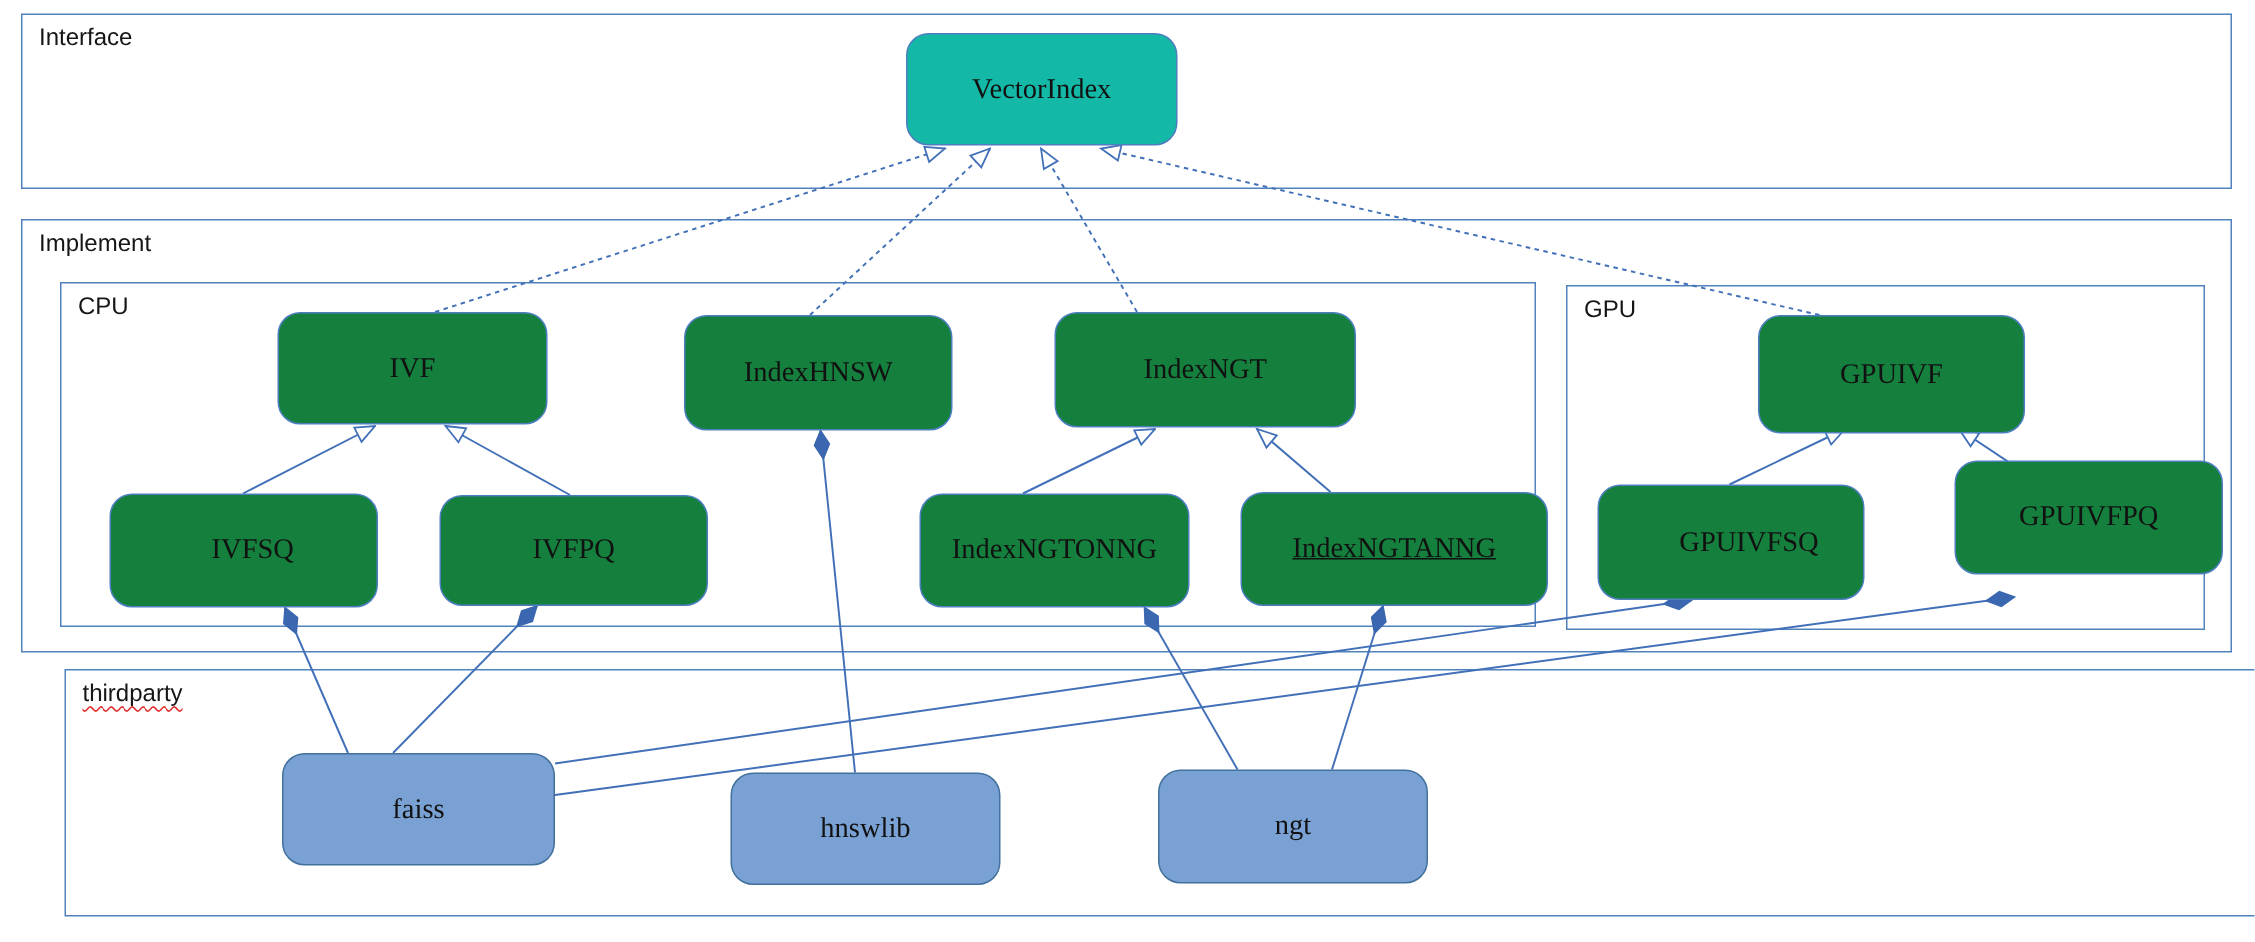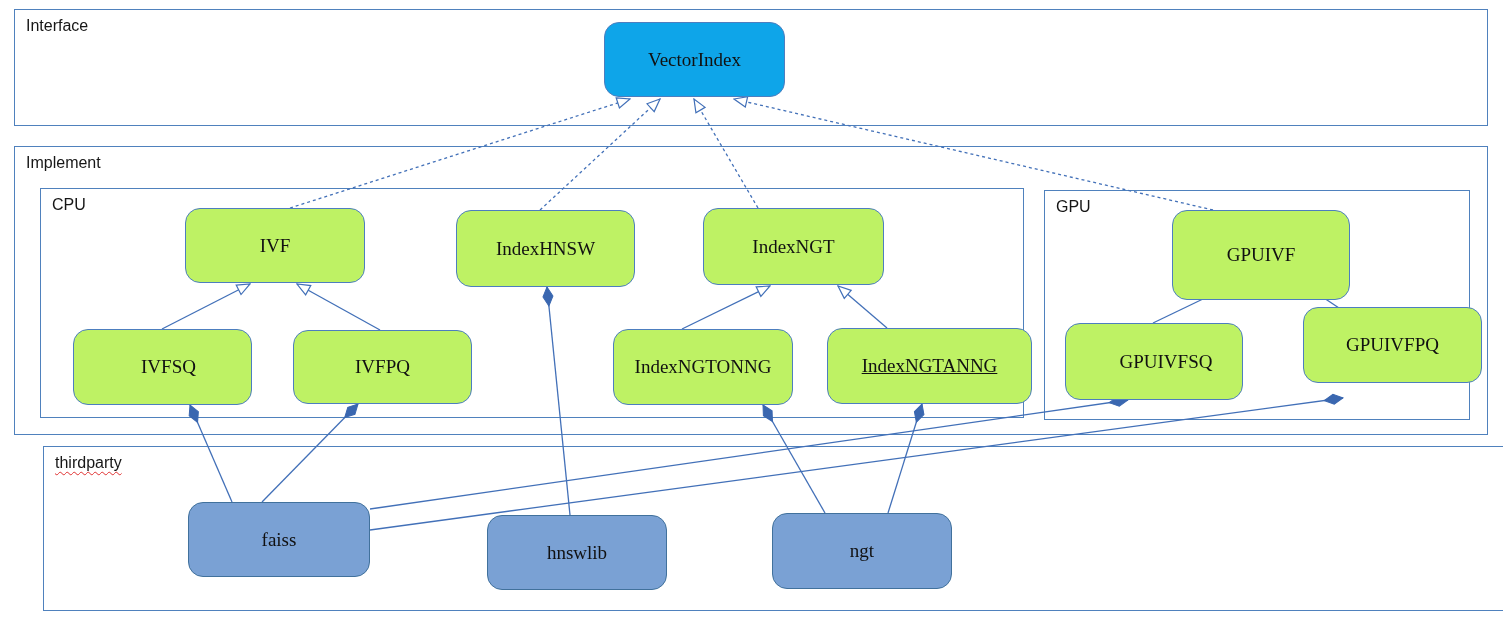--- a/index.html
+++ b/index.html
@@ -10,22 +10,22 @@
   .group{position:absolute;border:1.6px solid #4f81bd;background:transparent;box-sizing:border-box;z-index:0;text-align:center;}
   .group-label{position:absolute;left:11px;top:7px;font-size:16px;color:#161616;
                font-family:"Liberation Sans",sans-serif;white-space:nowrap;}
   .misspelled{text-decoration-line:underline;text-decoration-style:wavy;
               text-decoration-color:#e03131;text-decoration-thickness:1px;text-underline-offset:3px;}
 
   
   .node{position:absolute;box-sizing:border-box;border:1.6px solid #4d7ebf;border-radius:15px;
         display:flex;align-items:center;justify-content:center;z-index:2;
         font-family:"Liberation Serif",serif;font-size:19px;color:#111;white-space:nowrap;}
-  .node.green{background:#bef264;}
-  .node.pink{background:#0ea5e9;}
+  .node.green{background:#15803d;}
+  .node.pink{background:#14b8a6;}
   .node.blue{background:#7aa1d4;border-color:#41719c;}
 
   
   #edges{position:absolute;left:0;top:0;z-index:1;pointer-events:none;}
   .edge{stroke:#4270b8;stroke-width:1.3;fill:none;}
   .edge.dashed{stroke-dasharray:3 3;}
 </style>
 </head>
 <body>
 
@@ -77,22 +77,22 @@
   <path class="edge" d="M370,530 L1343,398" marker-end="url(#dia)"></path>
   <path class="edge" d="M570,515 L547,287" marker-end="url(#dia)"></path>
   <path class="edge" d="M825,513 L763,405" marker-end="url(#dia)"></path>
   <path class="edge" d="M888,513 L922,404" marker-end="url(#dia)"></path>
 </svg>
 
 <div class="node pink" style="left:604px;top:22px;width:181px;height:75px;">VectorIndex</div>
 
 <div class="node green" style="left:185px;top:208px;width:180px;height:75px;">IVF</div>
 <div class="node green" style="left:456px;top:210px;width:179px;height:77px;">IndexHNSW</div>
-<div class="node green" style="left:703px;top:208px;width:181px;height:77px;">IndexNGT</div>
-<div class="node green" style="left:1172px;top:210px;width:178px;height:90px;">GPUIVF</div>
+<div class="node green" style="left:703px;top:208px;width:201px;height:77px;">IndexNGT</div>
+<div class="node green" style="left:1172px;top:210px;width:178px;height:79px;">GPUIVF</div>
 
 <div class="node green" style="left:73px;top:329px;width:179px;height:76px;padding-left:12px;">IVFSQ</div>
 <div class="node green" style="left:293px;top:330px;width:179px;height:74px;">IVFPQ</div>
 <div class="node green" style="left:613px;top:329px;width:180px;height:76px;">IndexNGTONNG</div>
 <div class="node green" style="left:827px;top:328px;width:205px;height:76px;text-decoration:underline;">IndexNGTANNG</div>
 <div class="node green" style="left:1065px;top:323px;width:178px;height:77px;padding-left:24px;">GPUIVFSQ</div>
 <div class="node green" style="left:1268px;top:307px;width:179px;height:76px;margin-left:35px;">GPUIVFPQ</div>
 
 <div class="node blue" style="left:188px;top:502px;width:182px;height:75px;">faiss</div>
 <div class="node blue" style="left:487px;top:515px;width:180px;height:75px;">hnswlib</div>

